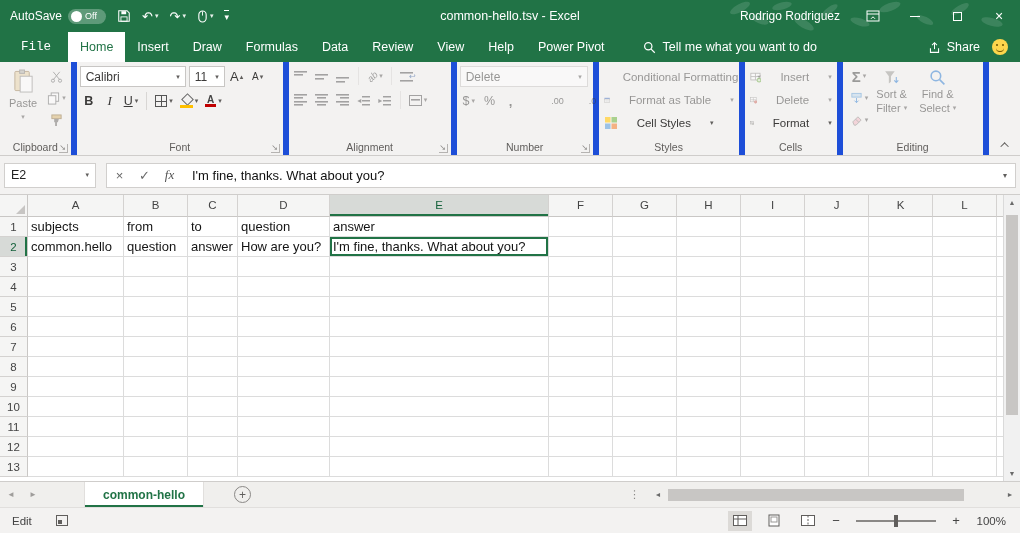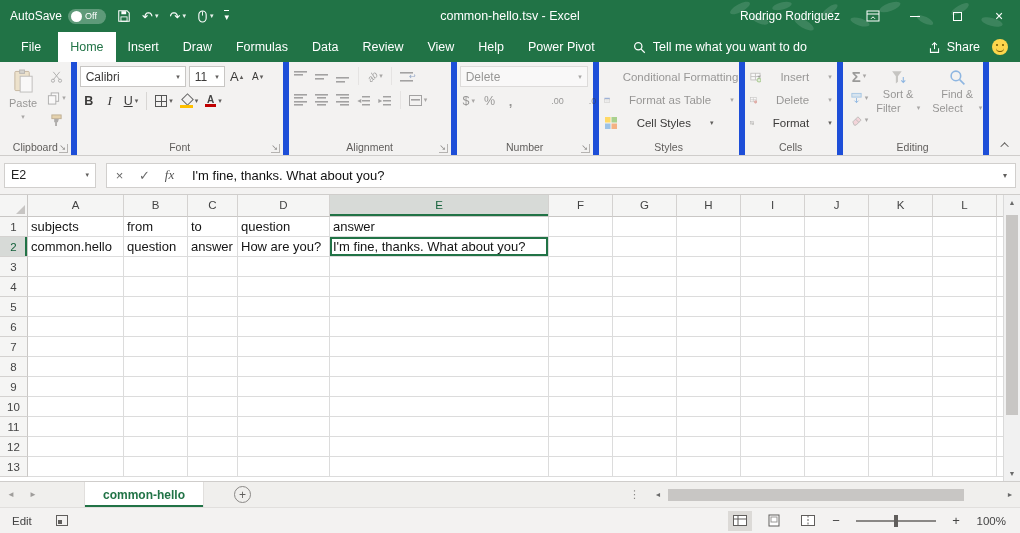--- a/index.html
+++ b/index.html
@@ -22,21 +22,21 @@
   .tb-right{margin-left:auto;display:flex;align-items:center;z-index:2;}
   .username{font-size:12px;margin-right:12px;}
   .winbtn{width:42px;height:32px;display:flex;align-items:center;justify-content:center;font-size:14px;color:#fff;}
   .minline{width:10px;height:1px;background:#fff;display:block;}
   .maxbox{width:9px;height:9px;border:1px solid #fff;display:block;}
 
   
   .tabrow{height:30px;background:#217346;display:flex;align-items:stretch;color:#fff;padding-left:4px;flex:0 0 30px;}
   .tabstrip{display:flex;align-items:stretch;}
   .rtab{padding:0 12px;display:flex;align-items:center;font-size:12.5px;white-space:nowrap;}
-  .rtab.file{padding:0 17px;}
+  .rtab.file{padding:0 17px;font-family:Liberation Mono, monospace;}
   .rtab.active{background:#fff;color:#217346;}
   .tellme{display:flex;align-items:center;gap:7px;font-size:12.5px;margin-left:26px;white-space:nowrap;}
   .sharebtn{margin-left:auto;display:flex;align-items:center;gap:6px;font-size:12.5px;padding:0 10px;}
   .smiley{width:16px;height:16px;border-radius:50%;background:#fdd64c;position:relative;margin:0 12px 0 2px;align-self:center;}
   .smiley::before{content:"";position:absolute;left:4px;top:5px;width:2px;height:2px;border-radius:50%;background:#6b5200;box-shadow:6px 0 0 #6b5200;}
   .smiley::after{content:"";position:absolute;left:4px;top:7px;width:8px;height:5px;border-bottom:1.4px solid #6b5200;border-radius:0 0 8px 8px;}
 
   
   .ribbon{height:94px;background:#f3f2f1;border-bottom:1px solid #cfcdcb;display:flex;position:relative;flex:0 0 94px;}
   .rgroup{position:relative;border-right:6px solid #1d4ed8;padding:4px 3px 16px;flex:0 0 auto;}
@@ -45,21 +45,21 @@
   .dim{opacity:.5;}
   .gbody{display:flex;}
   .gbody.col{flex-direction:column;gap:4px;}
   .frow{display:flex;align-items:center;gap:3px;}
   .mbtn{height:20px;min-width:18px;display:inline-flex;align-items:center;justify-content:center;gap:2px;padding:0 2px;color:#3b3a39;}
   .arrow{font-size:7px;color:#605e5c;}
   .vsep{width:1px;height:18px;background:#d8d6d4;margin:0 3px;}
   .combo{background:#fff;border:1px solid #c8c6c4;height:21px;display:flex;align-items:center;font-size:12px;padding:0 5px;gap:4px;color:#3b3a39;}
   .combo .arrow{margin-left:auto;}
   .bigbtn{display:flex;flex-direction:column;align-items:center;justify-content:flex-start;gap:2px;font-size:11px;color:#3b3a39;padding:3px 6px;line-height:12px;}
-  .bigbtn .l2{display:flex;align-items:flex-end;gap:16px;}
+  .bigbtn .l2{display:flex;align-items:flex-end;gap:3px;}
   .mini-col{display:flex;flex-direction:column;justify-content:flex-start;gap:2px;margin-left:2px;}
   .paste svg{margin-bottom:1px;}
   .abig{font-size:13px;font-weight:400;}
   .asmall{font-size:10px;}
   .tinyarrow{font-size:7px;margin-left:-1px;color:#605e5c;}
   .bold{font-weight:700;font-size:12.5px;}
   .italic{font-style:italic;font-family:"Liberation Serif",serif;font-size:13px;}
   .underline .u{text-decoration:underline;font-size:12.5px;}
 
   .bars{width:13px;height:13px;display:inline-block;background-repeat:no-repeat;background-image:linear-gradient(#555,#555),linear-gradient(#555,#555),linear-gradient(#555,#555),linear-gradient(#555,#555);}

